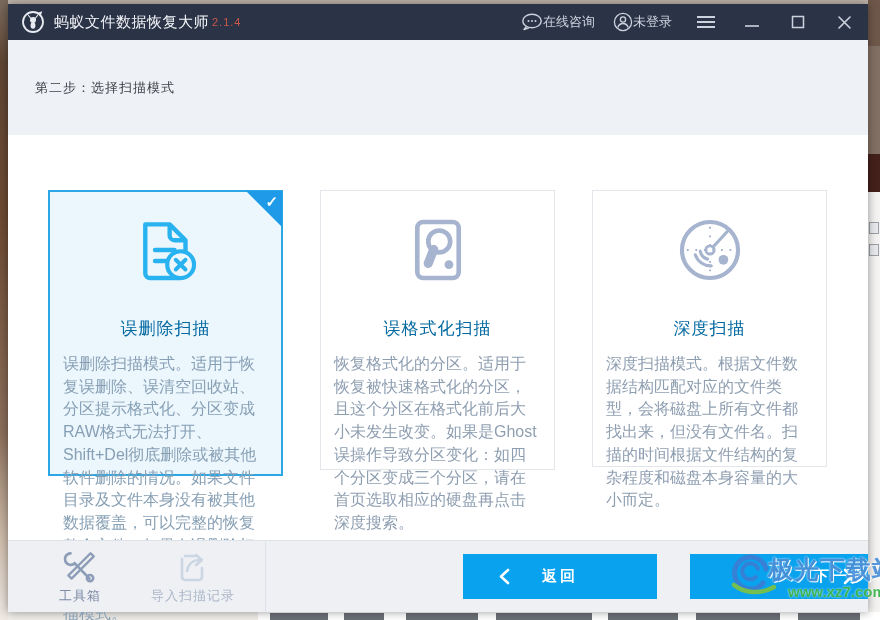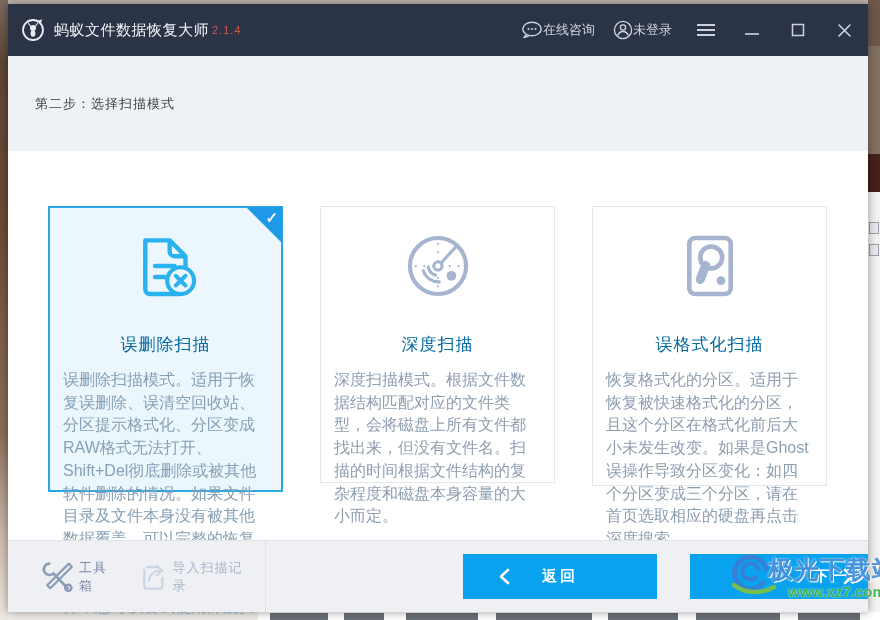--- a/index.html
+++ b/index.html
@@ -19,21 +19,21 @@
   .strip-right .box  { position:absolute; left:1px; width:10px; height:12px; border:1px solid #9aa0a6; background:#e8eaed; }
   .strip-bottom { left:8px; bottom:0; width:872px; height:8px; background:#fff; }
   .strip-bottom .beige { position:absolute; left:0; top:0; width:250px; height:8px; background:#efece8; }
   .glyph-frag { position:absolute; bottom:0; height:7px; background:#6b6f76; }
 
   
   .window { position:absolute; left:8px; top:4px; width:860px; height:608px;
     background:#fff; box-shadow:0 0 9px rgba(0,0,0,.4); display:flex; flex-direction:column; }
 
   
-  .titlebar { height:52px; background:#2b3447; display:flex; align-items:center;
+  .titlebar { height:36px; background:#2b3447; display:flex; align-items:center;
     padding:0 14px 0 12px; flex:0 0 auto; color:#e8ebf1; }
   .applogo { width:26px; height:26px; margin-right:8px; flex:0 0 auto; }
   .app-title { font-size:15px; color:#f2f4f8; letter-spacing:.5px; }
   .app-version { font-size:11px; color:#c9574a; margin-left:3px; letter-spacing:1px; }
   .tb-spacer { flex:1; }
   .tb-item { display:flex; align-items:center; font-size:13px; color:#cdd3de;
     margin-left:18px; cursor:default; }
   .tb-glyphs { display:flex; align-items:center; margin-left:24px; gap:26px; }
   .wicon { width:20px; height:20px; display:flex; align-items:center; justify-content:center; }
 
@@ -57,21 +57,21 @@
   .card-icon { height:82px; display:flex; align-items:center; justify-content:center; margin-top:4px; }
   .card-title { font-size:17px; color:#0369a1; letter-spacing:1px; margin-top:26px; }
   .card-desc { font-size:16px; line-height:1.42; color:#8e9eb1; text-align:left;
     padding:0 13px; margin-top:13px; }
   .card.selected .card-desc { color:#87a0b5; }
 
   
   .footer { height:72px; background:#eef0f4; border-top:1px solid #dfe3e8;
     display:flex; align-items:center; flex:0 0 auto; position:relative; }
   .foot-divider { position:absolute; left:257px; top:0; bottom:0; width:1px; background:#dde1e8; }
-  .tool-item { display:flex; flex-direction:row; align-items:center; gap:2px;
+  .tool-item { display:flex; flex-direction:column; align-items:center; gap:2px;
     cursor:pointer; margin-left:32px; width:80px; }
   .tool-item.import { margin-left:18px; width:110px; }
   .tool-label { font-size:13px; color:#7c8aa5; letter-spacing:1px; }
   .tool-item.import .tool-label { color:#aab6c8; }
   .btn-row { position:absolute; right:0; top:13px; display:flex; gap:33px; }
   .btn { height:45px; background:#08a2ee; color:#fff; display:flex; align-items:center;
     justify-content:center; font-size:15px; font-weight:bold; letter-spacing:3px;
     cursor:pointer; position:relative; }
   .btn-back { width:194px; }
   .btn-next { width:178px;justify-content:flex-end; }
@@ -186,48 +186,48 @@
           <path d="M35 11 v9 a4 4 0 0 0 4 4 h9" fill="none" stroke="#29b2f0" stroke-width="3.6" stroke-linejoin="round"></path>
           <path d="M23 32 h16 M23 41 h10" stroke="#29b2f0" stroke-width="3.6" stroke-linecap="round"></path>
           <circle cx="44" cy="44" r="11" fill="#ecf6fd" stroke="#29b2f0" stroke-width="3.4"></circle>
           <path d="M40 40 l8 8 M48 40 l-8 8" stroke="#29b2f0" stroke-width="3.2" stroke-linecap="round"></path>
         </svg>
       </div>
       <div class="card-title">误删除扫描</div>
       <div class="card-desc">误删除扫描模式。适用于恢复误删除、误清空回收站、分区提示格式化、分区变成RAW格式无法打开、Shift+Del彻底删除或被其他软件删除的情况。如果文件目录及文件本身没有被其他数据覆盖，可以完整的恢复整个文件。如果在误删除扫描模式下没有找到您的文件，您可以尝试使用深度扫描模式。</div>
     </div>
 
+    <div class="card card-3">
+      <div class="card-icon">
+        <svg width="78" height="78" viewBox="0 0 64 64">
+          <rect x="15" y="9" width="34" height="46" rx="5" fill="none" stroke="#a6b4cf" stroke-width="3.8"></rect>
+          <circle cx="33" cy="25" r="9" fill="none" stroke="#a6b4cf" stroke-width="3.8"></circle>
+          <path d="M28.5 31.5 L24 43" stroke="#a6b4cf" stroke-width="7.5" stroke-linecap="round"></path>
+          <circle cx="41" cy="44" r="3.6" fill="#a6b4cf"></circle>
+        </svg>
+      </div>
+      <div class="card-title">误格式化扫描</div>
+      <div class="card-desc">恢复格式化的分区。适用于恢复被快速格式化的分区，且这个分区在格式化前后大小未发生改变。如果是Ghost误操作导致分区变化：如四个分区变成三个分区，请在首页选取相应的硬盘再点击深度搜索。</div>
+    </div>
+
     <div class="card card-2">
       <div class="card-icon">
         <svg width="78" height="78" viewBox="0 0 64 64">
           <circle cx="32" cy="32" r="23" fill="none" stroke="#a6b4cf" stroke-width="3.4"></circle>
           <path d="M32 13 v38 M13 32 h38" stroke="#a6b4cf" stroke-width="1.6" stroke-dasharray="1.5 5.5"></path>
           <path d="M20 36 a13 13 0 0 0 13 9" fill="none" stroke="#a6b4cf" stroke-width="2.6" stroke-linecap="round"></path>
           <path d="M24 33 a8.5 8.5 0 0 0 6 6.5" fill="none" stroke="#a6b4cf" stroke-width="2.6" stroke-linecap="round"></path>
           <circle cx="32" cy="32" r="3.4" fill="none" stroke="#a6b4cf" stroke-width="2.4"></circle>
           <path d="M34.5 29.5 L46 17" stroke="#a6b4cf" stroke-width="2.6" stroke-linecap="round"></path>
           <circle cx="43" cy="40" r="4" fill="#a6b4cf"></circle>
         </svg>
       </div>
       <div class="card-title">深度扫描</div>
       <div class="card-desc">深度扫描模式。根据文件数据结构匹配对应的文件类型，会将磁盘上所有文件都找出来，但没有文件名。扫描的时间根据文件结构的复杂程度和磁盘本身容量的大小而定。</div>
     </div>
-
-    <div class="card card-3">
-      <div class="card-icon">
-        <svg width="78" height="78" viewBox="0 0 64 64">
-          <rect x="15" y="9" width="34" height="46" rx="5" fill="none" stroke="#a6b4cf" stroke-width="3.8"></rect>
-          <circle cx="33" cy="25" r="9" fill="none" stroke="#a6b4cf" stroke-width="3.8"></circle>
-          <path d="M28.5 31.5 L24 43" stroke="#a6b4cf" stroke-width="7.5" stroke-linecap="round"></path>
-          <circle cx="41" cy="44" r="3.6" fill="#a6b4cf"></circle>
-        </svg>
-      </div>
-      <div class="card-title">误格式化扫描</div>
-      <div class="card-desc">恢复格式化的分区。适用于恢复被快速格式化的分区，且这个分区在格式化前后大小未发生改变。如果是Ghost误操作导致分区变化：如四个分区变成三个分区，请在首页选取相应的硬盘再点击深度搜索。</div>
-    </div>
   </div>
 
   <div class="footer">
     <div class="tool-item">
       <svg width="38" height="36" viewBox="0 0 36 34">
         <path d="M9 4 a5.5 5.5 0 1 0 4 9.5 L27 28" fill="none" stroke="#8d9db8" stroke-width="2.6" stroke-linecap="round"></path>
         <circle cx="27.5" cy="27.5" r="3" fill="none" stroke="#8d9db8" stroke-width="2.4"></circle>
         <path d="M28 4 l3 3 L10 28 l-3 -3 Z" fill="none" stroke="#8d9db8" stroke-width="2.2" stroke-linejoin="round"></path>
       </svg>
       <span class="tool-label">工具箱</span>

